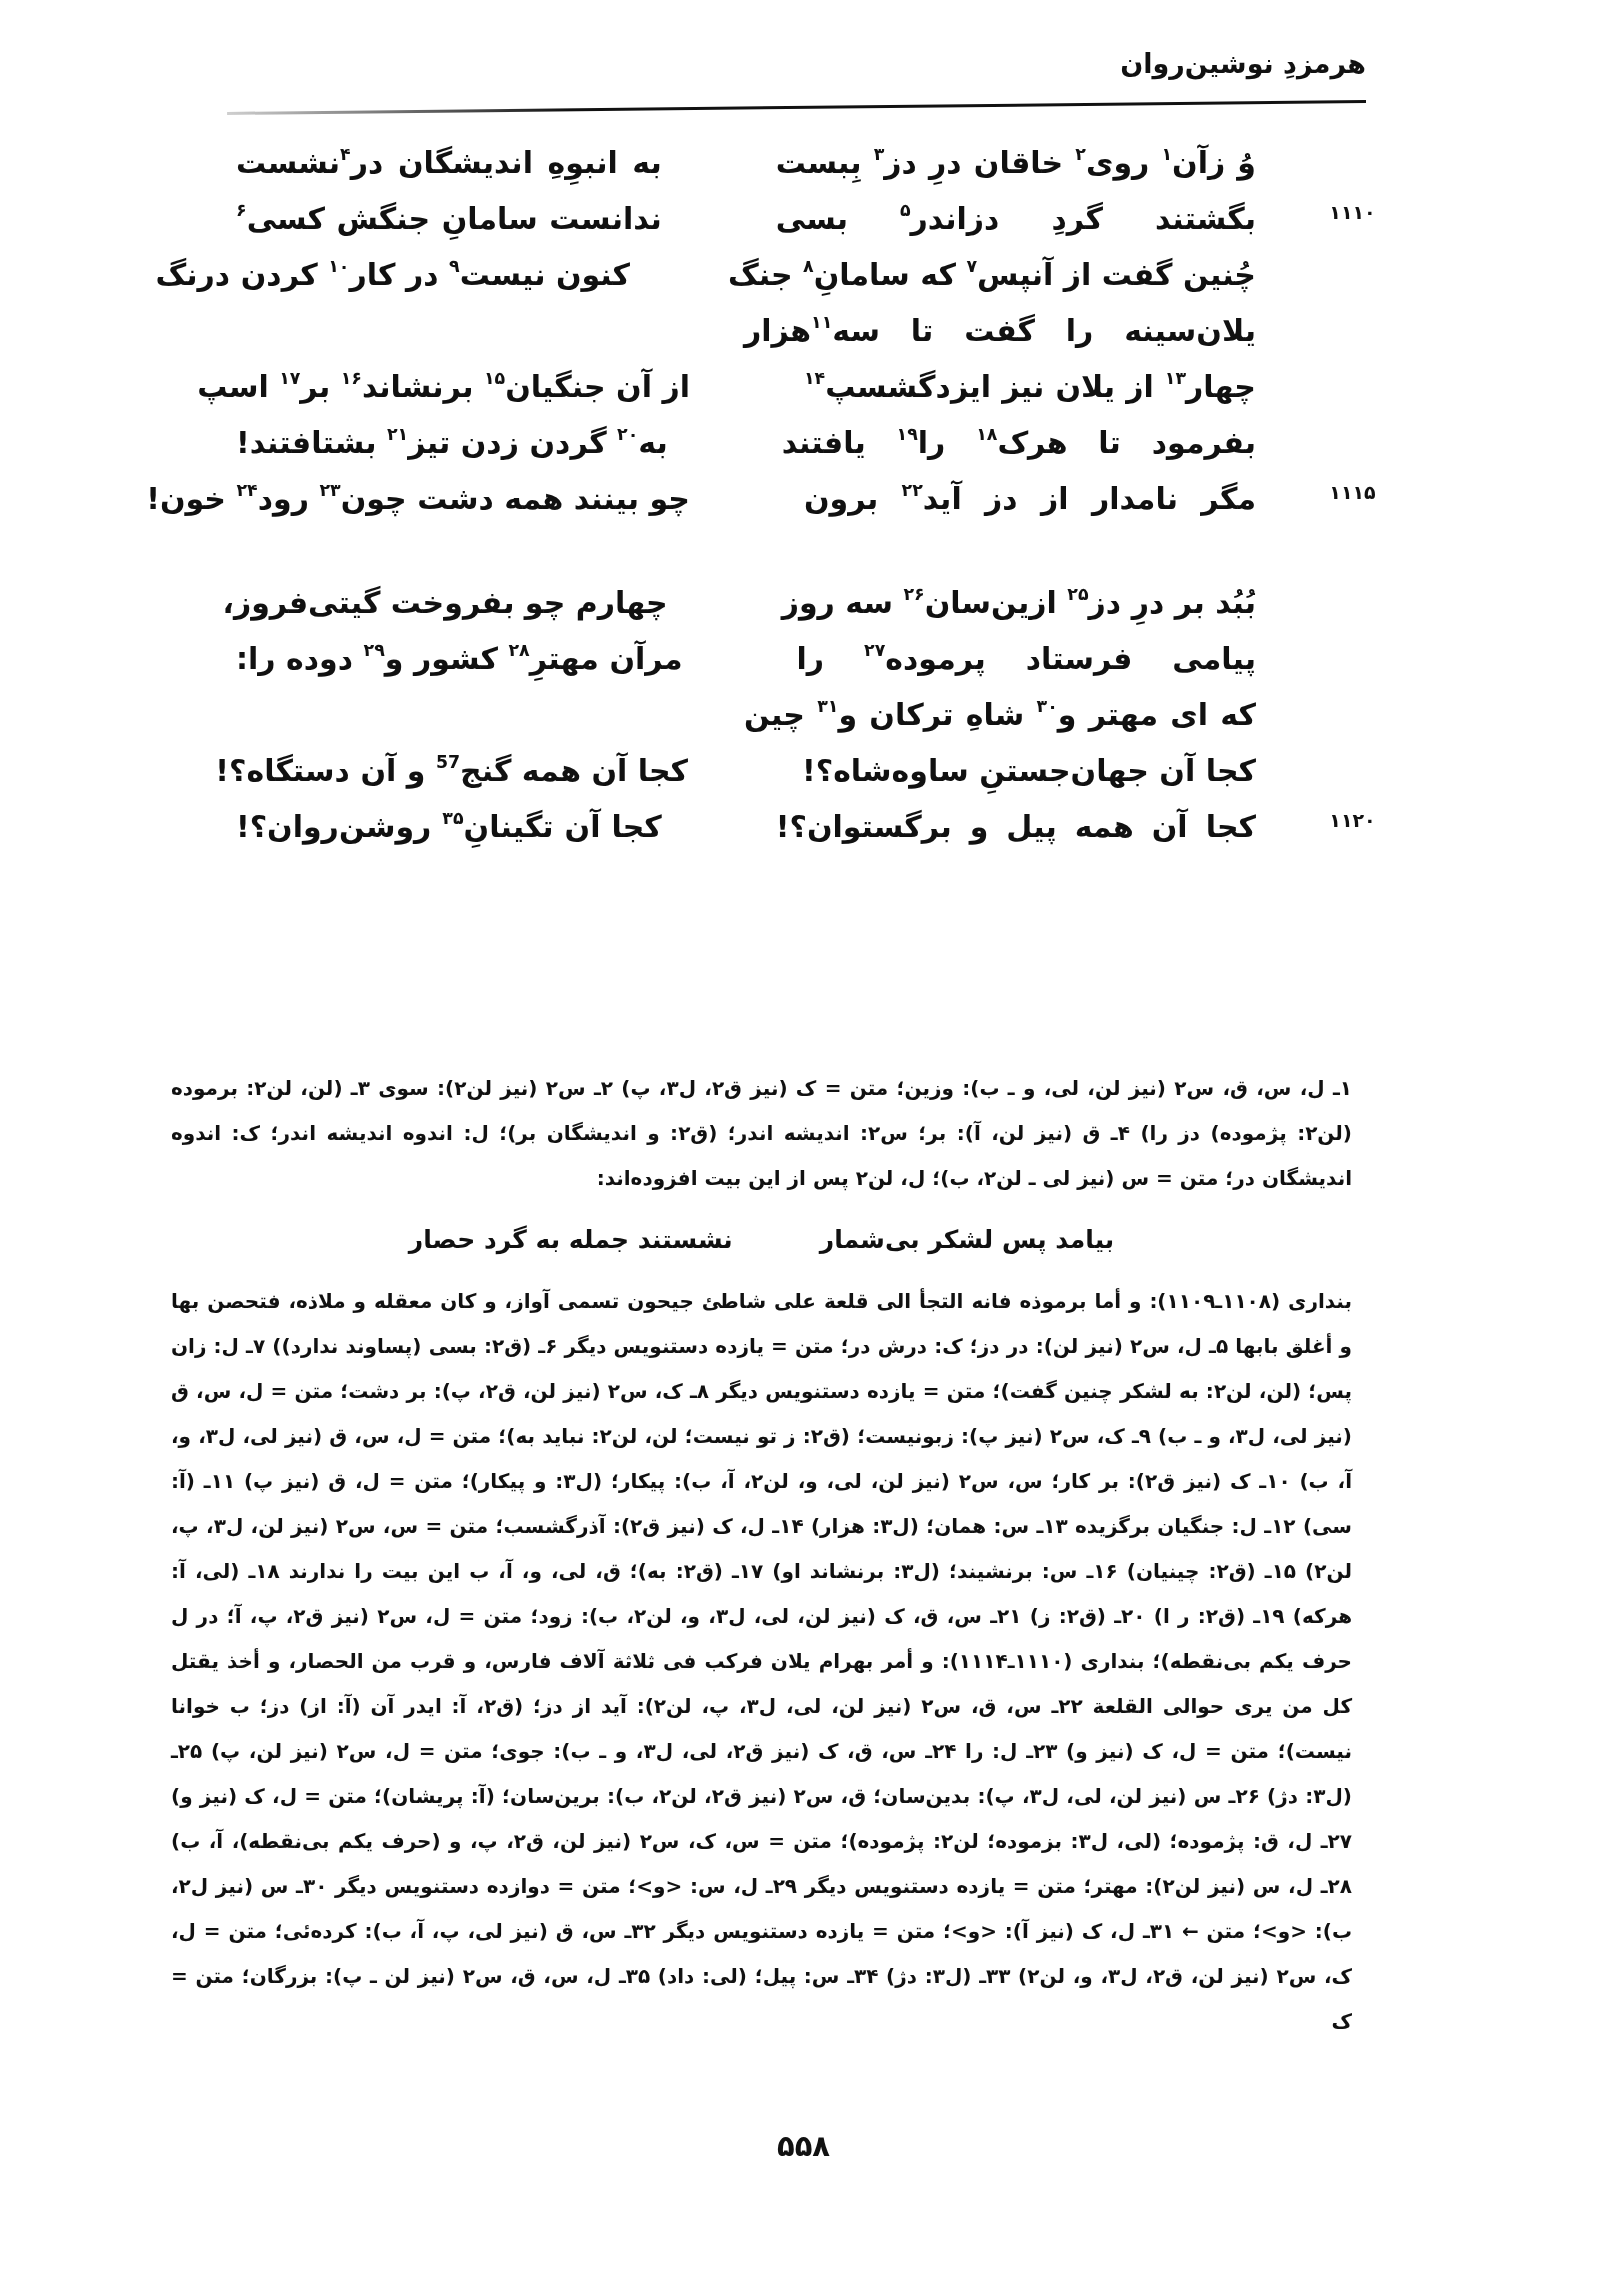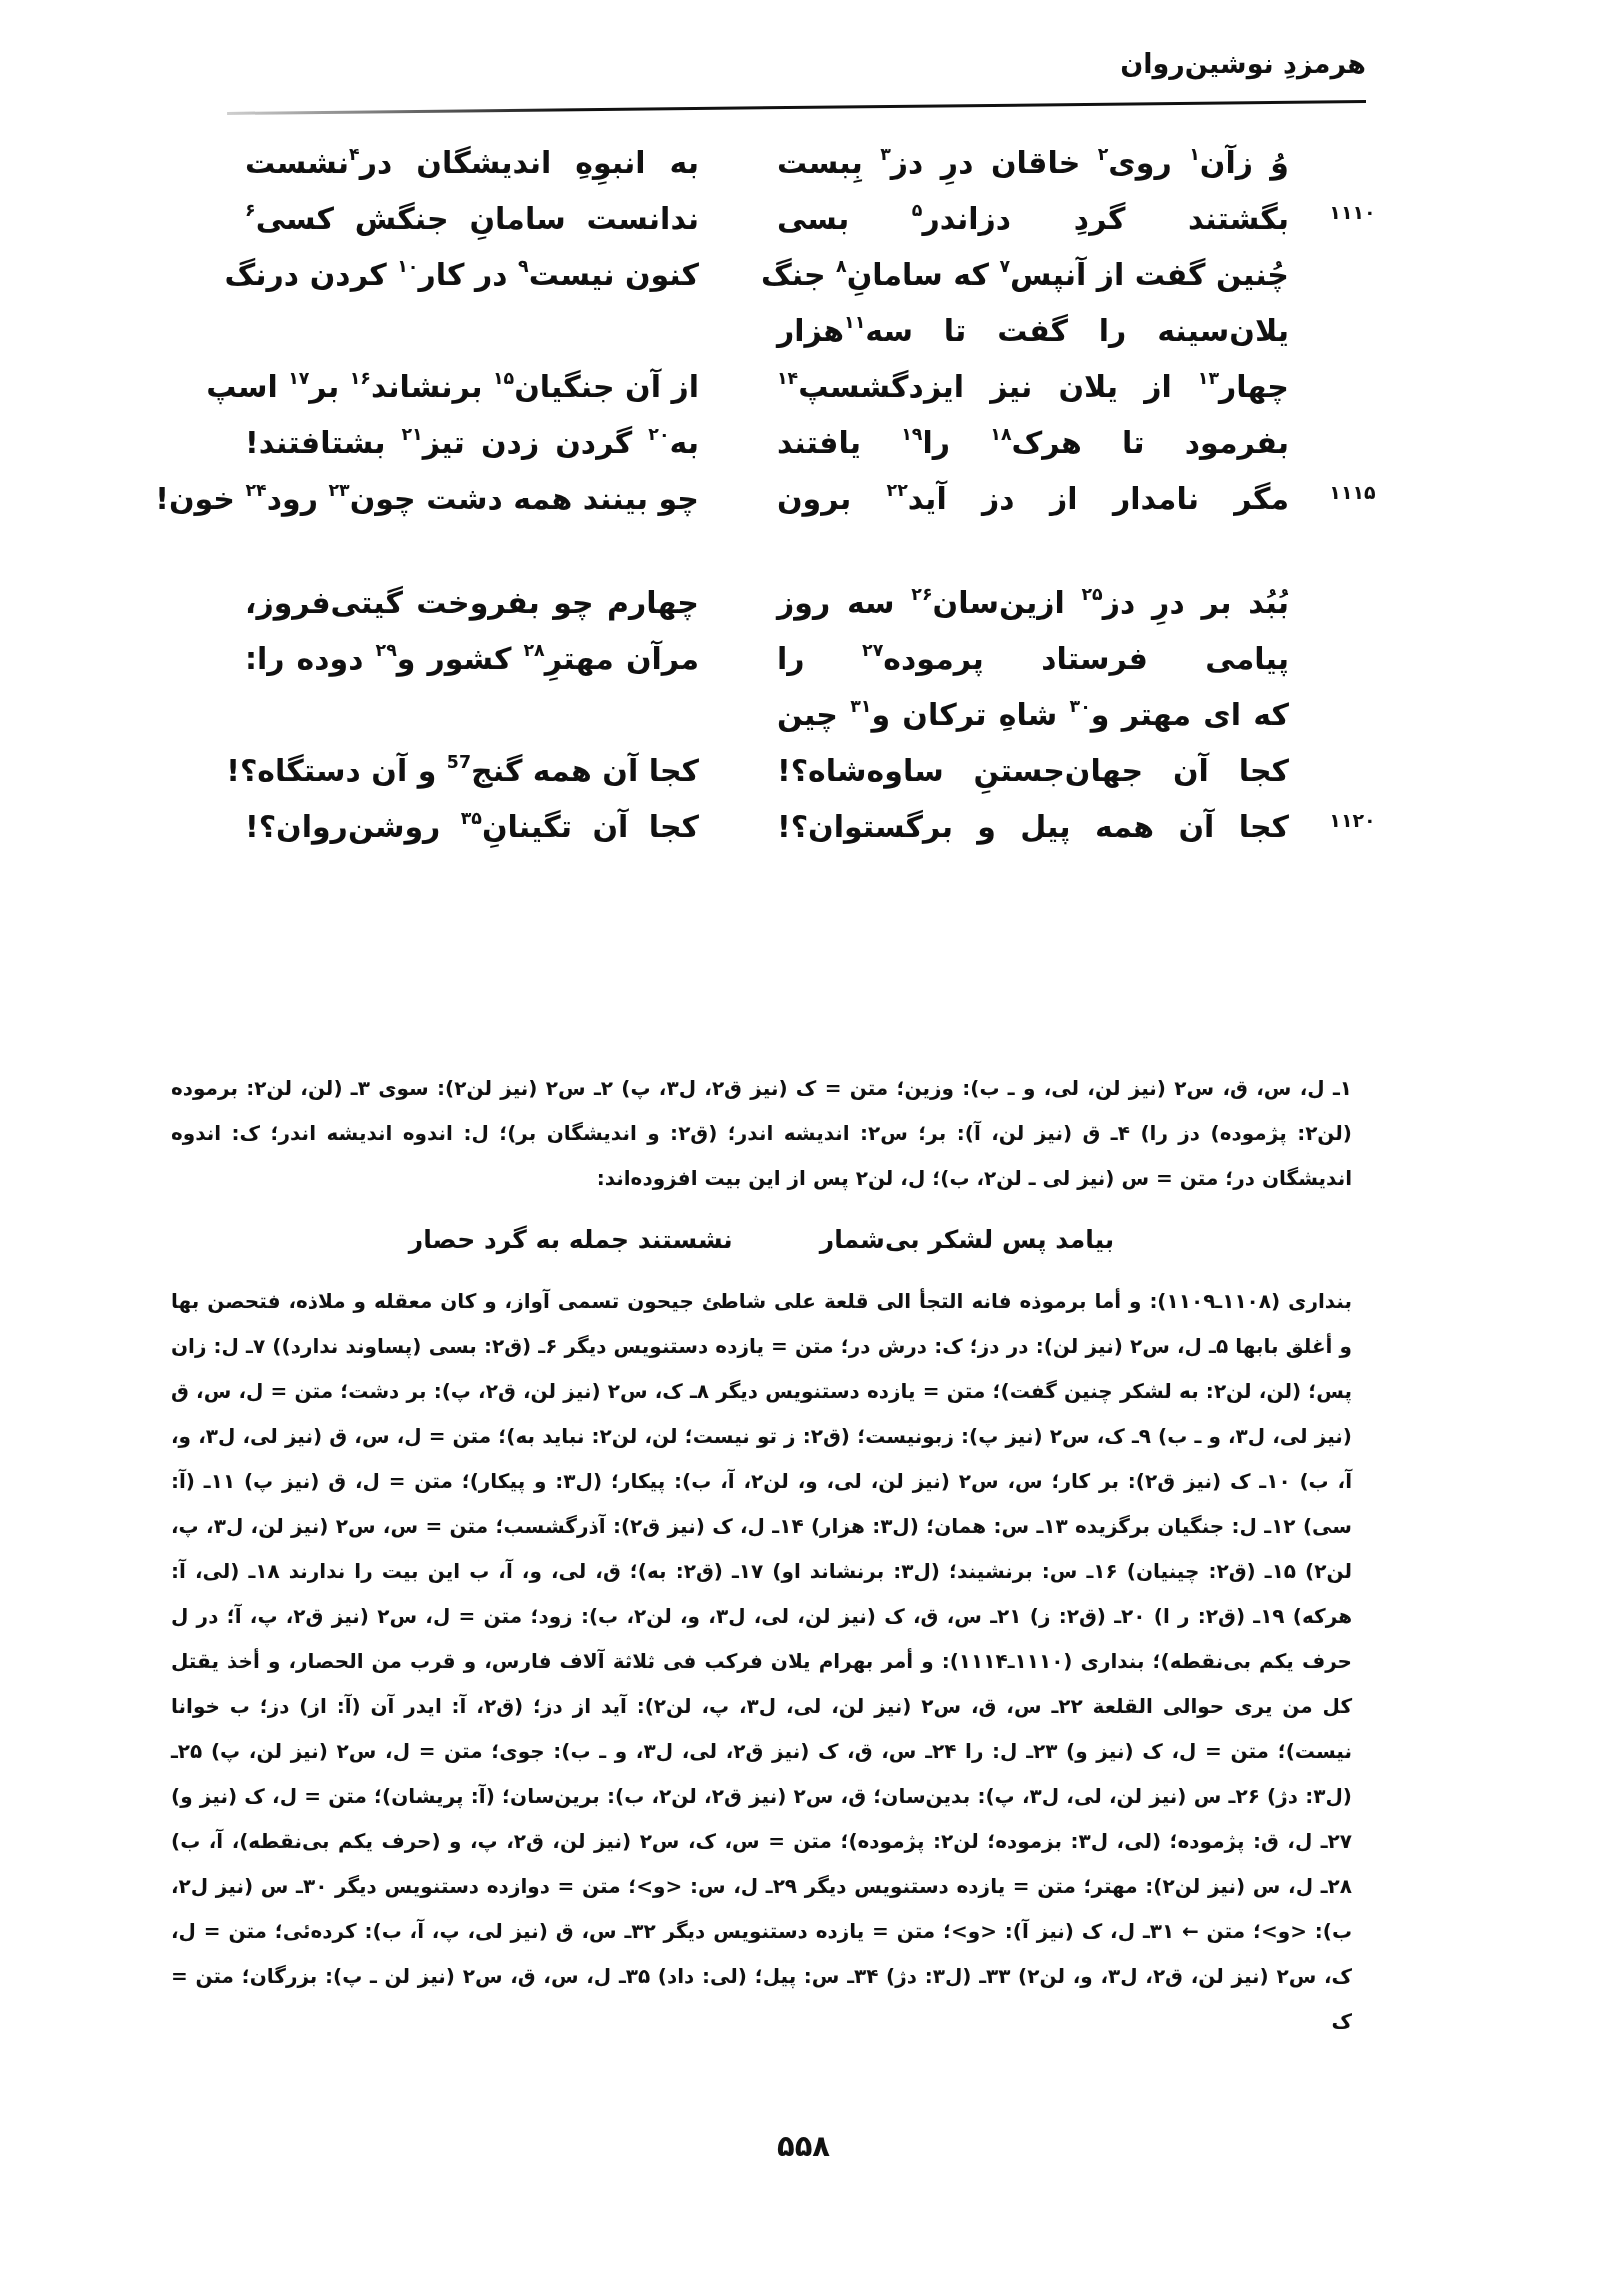--- a/index.html
+++ b/index.html
@@ -26,22 +26,22 @@
     height: 56px; position: relative;
   }
   .bayt-num {
     position: absolute; right: -9.7px; font-size: 19px; font-weight: bold;
     width: 77px; text-align: right;
   }
   .hemi {
     font-size: 30px; font-weight: bold; white-space: nowrap;
     text-align: justify; text-align-last: justify;
   }
-  .hemi-right { width: 512px; margin-right: 77px; }
-  .hemi-left { width: 454px; margin-right: 78px; }
+  .hemi-right { width: 512px; margin-right: 110px; }
+  .hemi-left { width: 454px; margin-right: 114px; }
   .hemi sup { font-size: 17.4px; vertical-align: 13.5px; line-height: 0; }
   .notes {
     position: absolute; top: 1048px; right: 237px; width: 1217px;
     direction: rtl; font-size: 20px; font-weight: bold; line-height: 45px;
     text-align: justify;
   }
   .notes p { margin: 18px; }
   .inserted-bayt {
     display: flex; direction: rtl; justify-content: center; gap: 87px;
     font-size: 25px; font-weight: bold; line-height: 42px; margin: 0 0 0 0;

